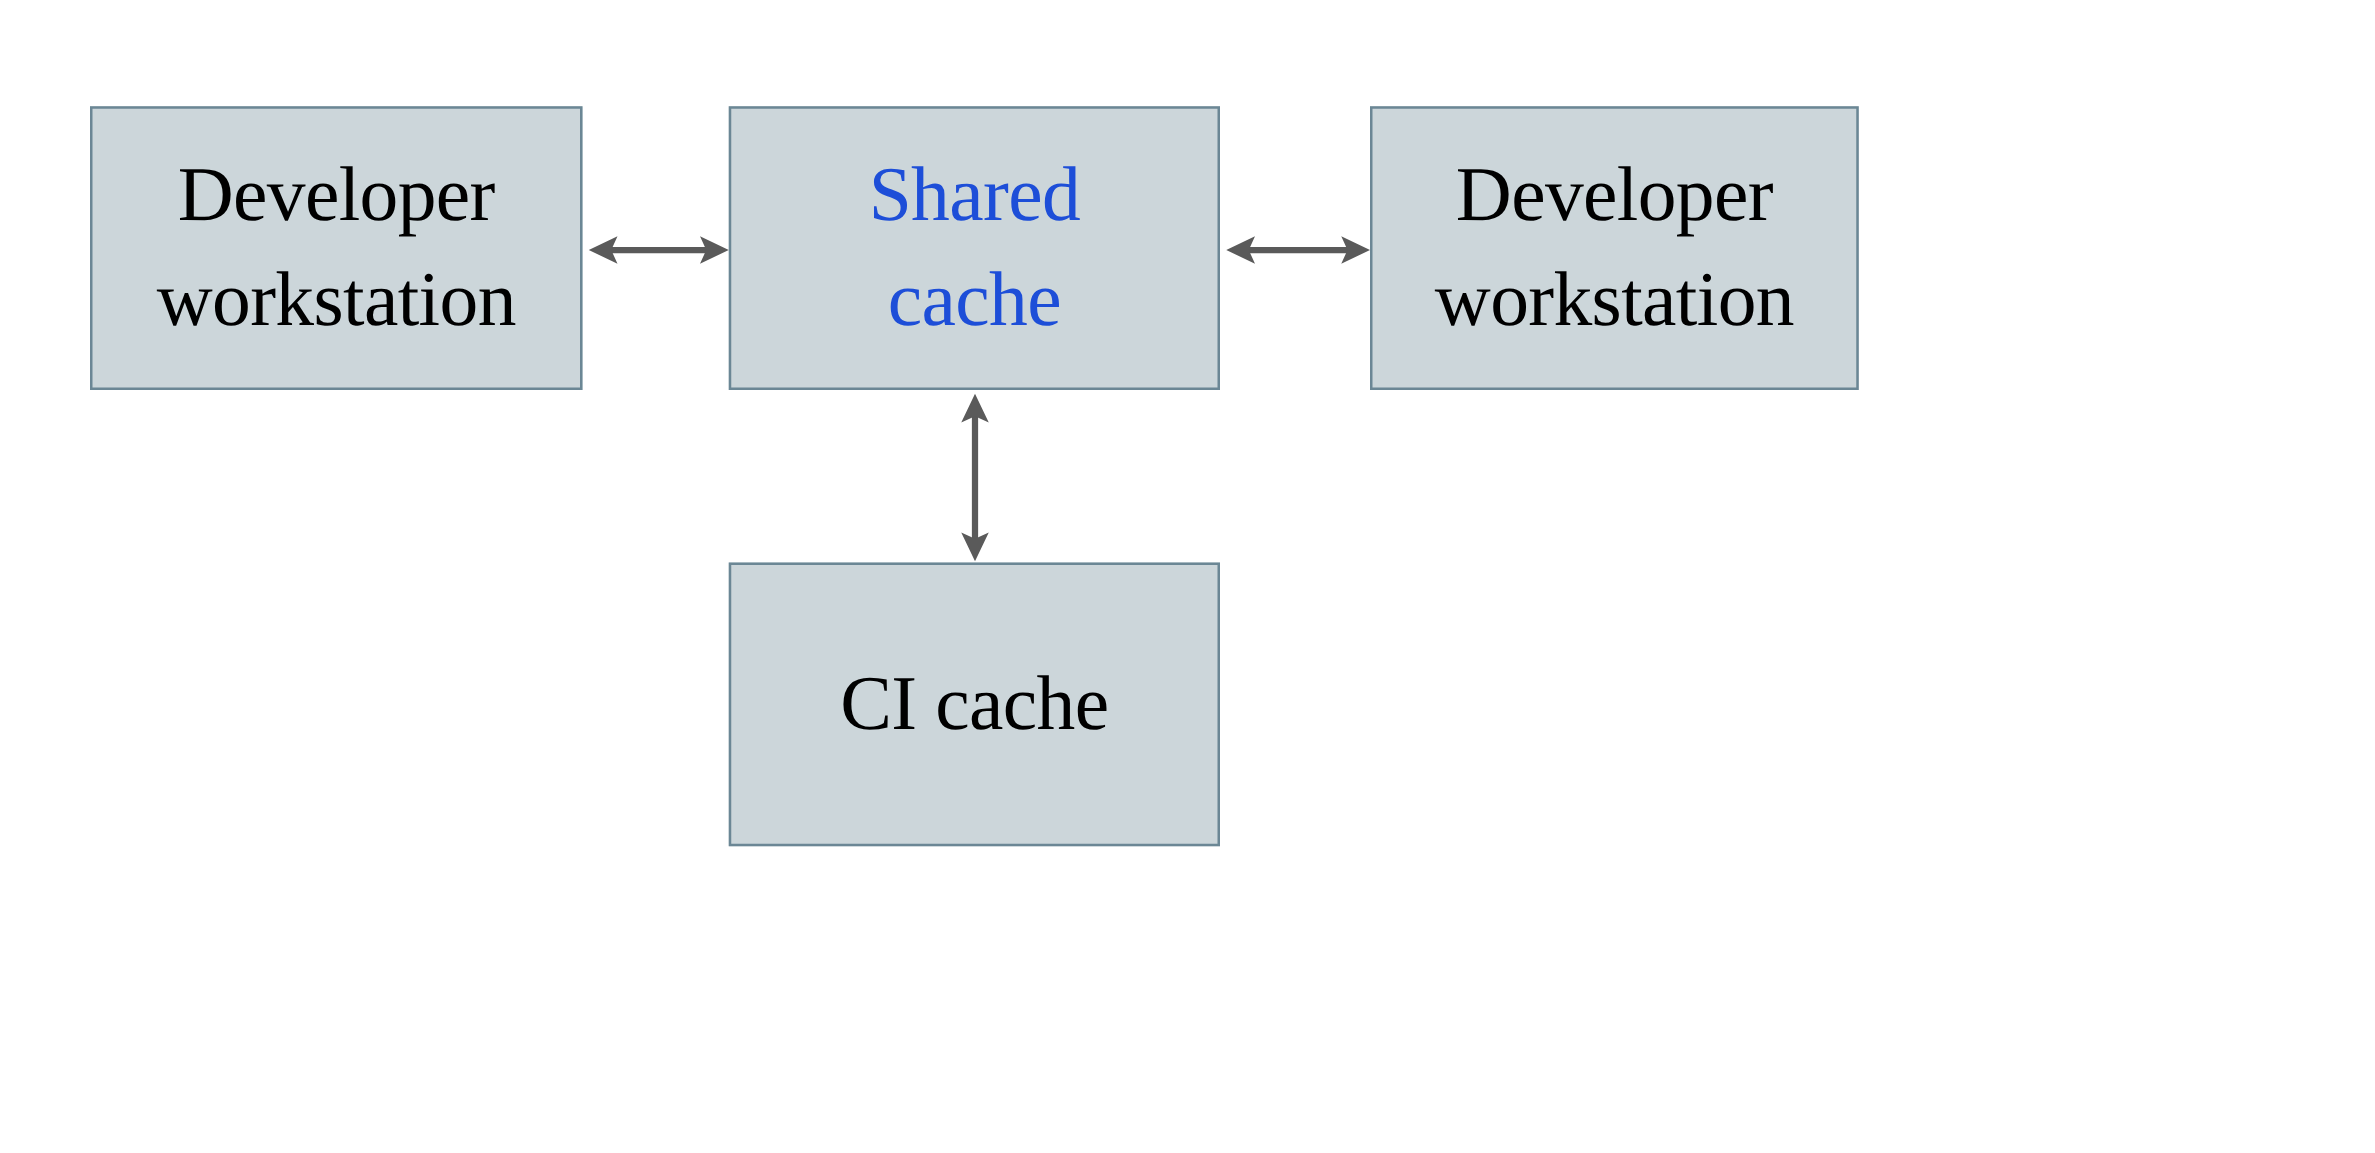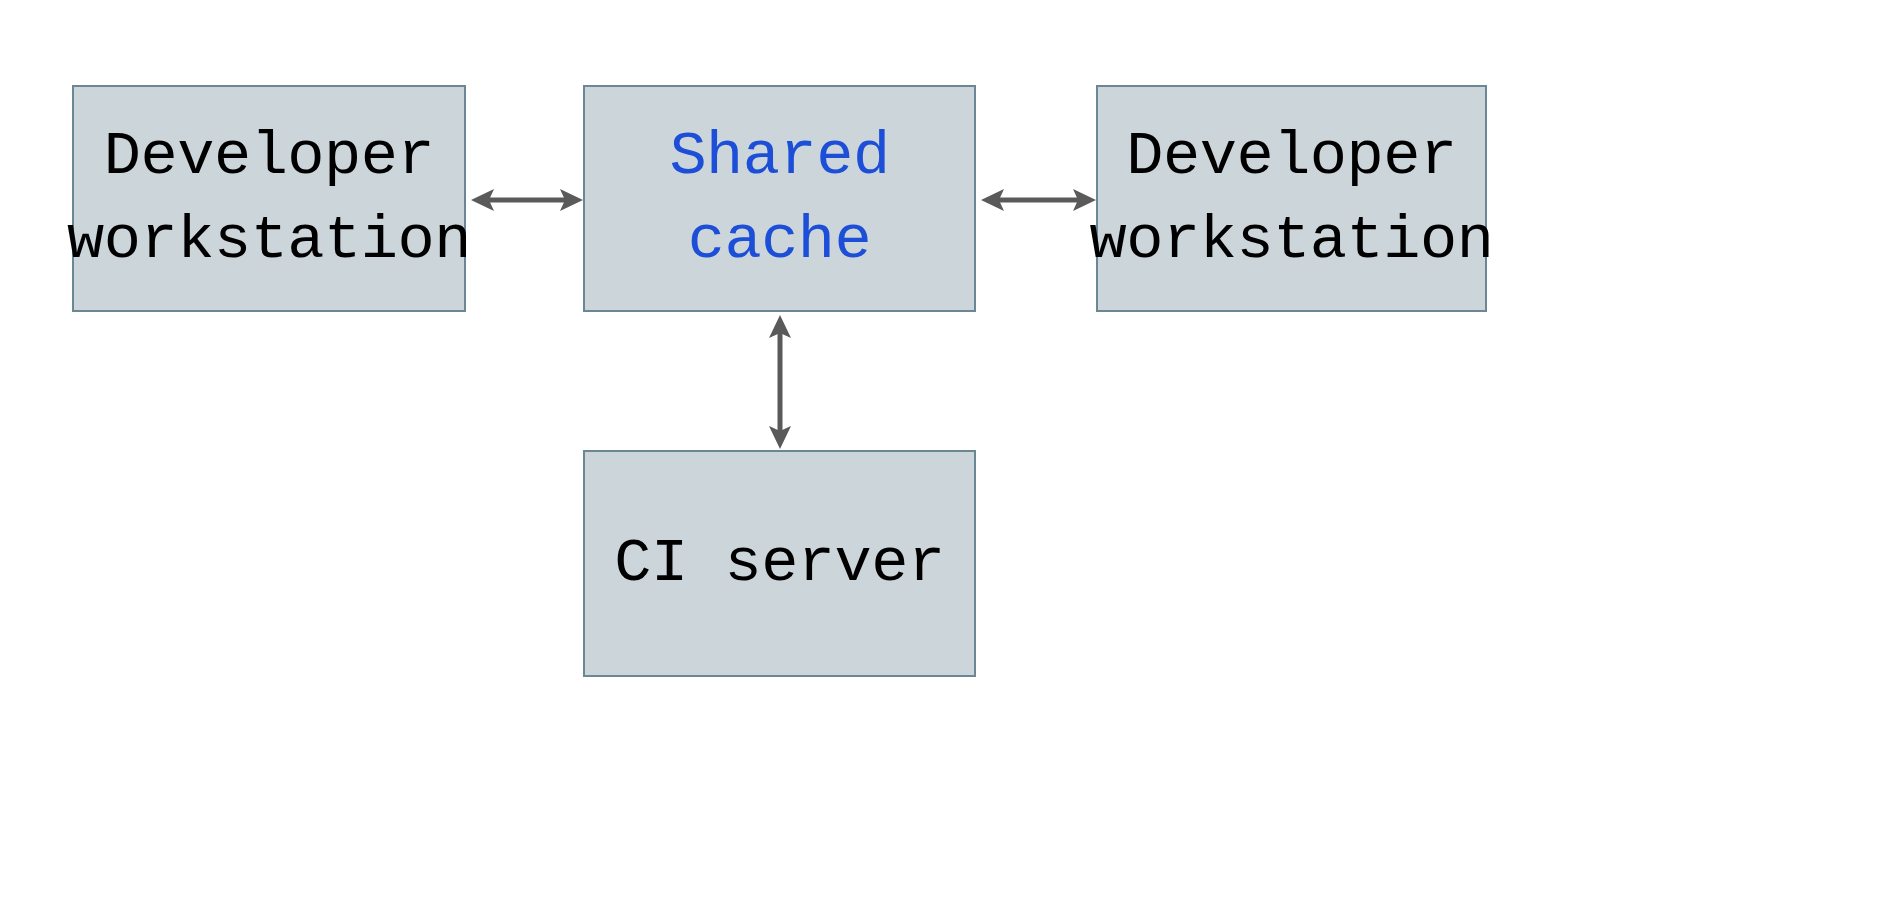--- a/index.html
+++ b/index.html
@@ -24,21 +24,21 @@
     box-sizing: border-box;
     background: #ccd6da;
     border: 2px solid #6b8795;
     display: flex;
     align-items: center;
     justify-content: center;
     text-align: center;
   }
   .node-label {
     color: #000000;
-    font-family: Liberation Mono, monospace;
+    font-family: Liberation Serif, serif;
     font-size: 62px;
     line-height: 1.35;
     font-weight: 400;
     letter-spacing: -0.5px;
     white-space: pre-line;
     padding: 0 14px;
   }
   .connector {
     position: absolute;
     overflow: visible;
@@ -62,21 +62,21 @@
     <span class="node-label" style="color: #1d4ed8;">Shared
 cache</span>
   </div>
 
   <div class="node" id="node-2" style="left: 1096px; top: 85px; width: 391px; height: 227px; background: rgb(204, 214, 218); border-color: rgb(107, 135, 149);">
     <span class="node-label" style="color: rgb(0, 0, 0);">Developer
 workstation</span>
   </div>
 
   <div class="node" id="node-3" style="left: 583px; top: 450px; width: 393px; height: 227px; background: rgb(204, 214, 218); border-color: rgb(107, 135, 149);">
-    <span class="node-label" style="color: rgb(0, 0, 0);">CI server</span>
+    <span class="node-label" style="color: rgb(0, 0, 0);">CI cache</span>
   </div>
 
   <div class="connector" style="left:468px; top:176px; width:118px; height:48px;">
     <svg width="118" height="48" viewBox="0 0 118 48">
       <line x1="16" y1="24" x2="102" y2="24" stroke="#5a5a5a" stroke-width="5"></line>
       <path d="M 3 24 L 26 13 L 21 24 L 26 35 Z" fill="#5a5a5a"></path>
       <path d="M 115 24 L 92 13 L 97 24 L 92 35 Z" fill="#5a5a5a"></path>
     </svg>
   </div>
 

